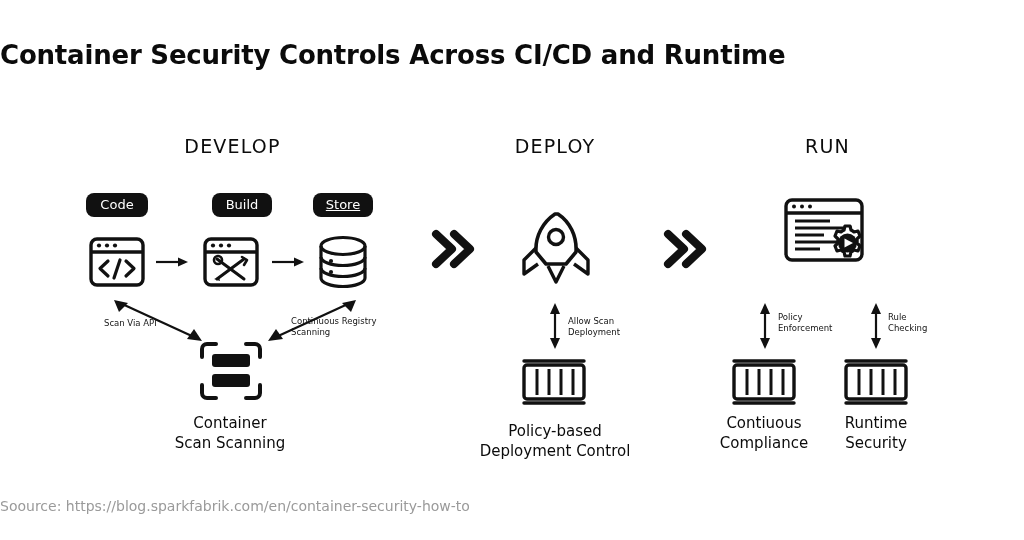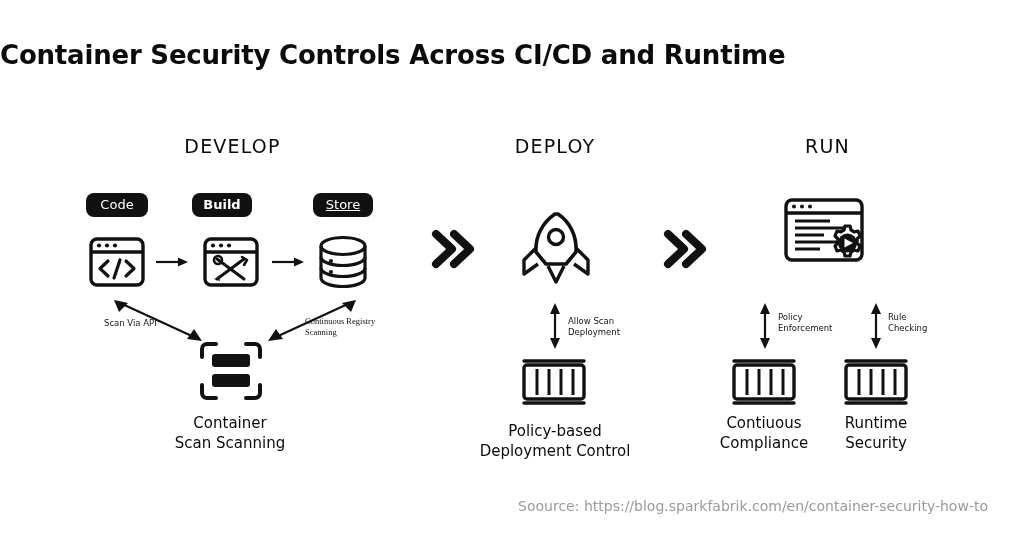--- a/index.html
+++ b/index.html
@@ -67,40 +67,40 @@
   }
   .chev {
     position: absolute;
     font-size: 0;
   }
   .source {
     position: absolute;
     top: 498px;
     left: 0;
     width: 988px;
-    text-align: right;
+    text-align: left;
     font-size: 14px;
     color: #9a9a9a;
   }
   svg { display: block; }
   .arrow-svg { position: absolute; }
 </style>
 </head>
 <body>
 
 <div class="canvas">
 
   <div class="title">Container Security Controls Across CI/CD and Runtime</div>
 
   <div class="phase-label" style="left:130px; top:135px; width:205px;">DEVELOP</div>
   <div class="phase-label" style="left:455px; top:135px; width:200px;">DEPLOY</div>
   <div class="phase-label" style="left:730px; top:135px; width:195px;">RUN</div>
 
   <div class="chip" style="left:86px; top:193px; width:40px;">Code</div>
-  <div class="chip" style="left:192px; top:193px; width:38px;font-weight:bold;">Build</div>
+  <div class="chip" style="left:212px; top:193px; width:38px;">Build</div>
   <div class="chip" style="left:313px; top:193px; width:38px;text-decoration:underline;">Store</div>
 
   <div class="icon-box" style="left:88px; top:235px;">
     <svg width="58" height="56" viewBox="0 0 58 56">
       <rect x="3" y="4" width="52" height="46" rx="6" fill="none" stroke="#111" stroke-width="3.4"></rect>
       <line x1="3" y1="17" x2="55" y2="17" stroke="#111" stroke-width="3.4"></line>
       <circle cx="11" cy="10.5" r="2.1" fill="#111"></circle>
       <circle cx="19" cy="10.5" r="2.1" fill="#111"></circle>
       <circle cx="27" cy="10.5" r="2.1" fill="#111"></circle>
       <polyline points="20,26 12,33.5 20,41" fill="none" stroke="#111" stroke-width="3.2" stroke-linecap="round" stroke-linejoin="round"></polyline>
@@ -158,21 +158,21 @@
   </div>
   <div class="small-note" style="left:104px; top:318px; width:80px;">Scan Via API</div>
 
   <div class="arrow-svg" style="left:262px; top:295px;">
     <svg width="100" height="50" viewBox="0 0 100 50">
       <line x1="14" y1="42" x2="88" y2="8" stroke="#111" stroke-width="2.2"></line>
       <polygon points="6,46 21,44 14,34" fill="#111"></polygon>
       <polygon points="94,5 80,8 89,17" fill="#111"></polygon>
     </svg>
   </div>
-  <div class="small-note" style="left:305px; top:316px; width:92px;font-family:Liberation Serif, serif;">Continuous Registry Scanning</div>
+  <div class="small-note" style="left:291px; top:316px; width:92px;">Continuous Registry Scanning</div>
 
   <div class="icon-box" style="left:198px; top:340px;">
     <svg width="66" height="62" viewBox="0 0 66 62">
       <path d="M4,17 V9 a5,5 0 0 1 5,-5 h9" fill="none" stroke="#111" stroke-width="4" stroke-linecap="round"></path>
       <path d="M62,17 V9 a5,5 0 0 0 -5,-5 h-9" fill="none" stroke="#111" stroke-width="4" stroke-linecap="round"></path>
       <path d="M4,45 V53 a5,5 0 0 0 5,5 h9" fill="none" stroke="#111" stroke-width="4" stroke-linecap="round"></path>
       <path d="M62,45 V53 a5,5 0 0 1 -5,5 h-9" fill="none" stroke="#111" stroke-width="4" stroke-linecap="round"></path>
       <rect x="14" y="14" width="38" height="13" rx="3" fill="#111"></rect>
       <rect x="14" y="34" width="38" height="13" rx="3" fill="#111"></rect>
     </svg>

